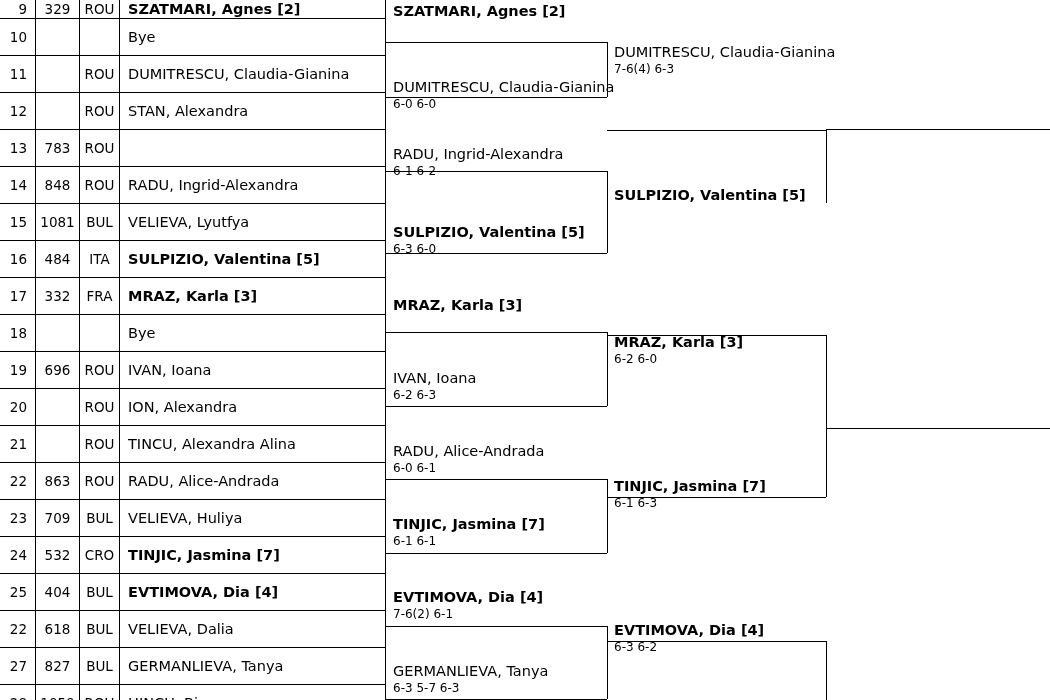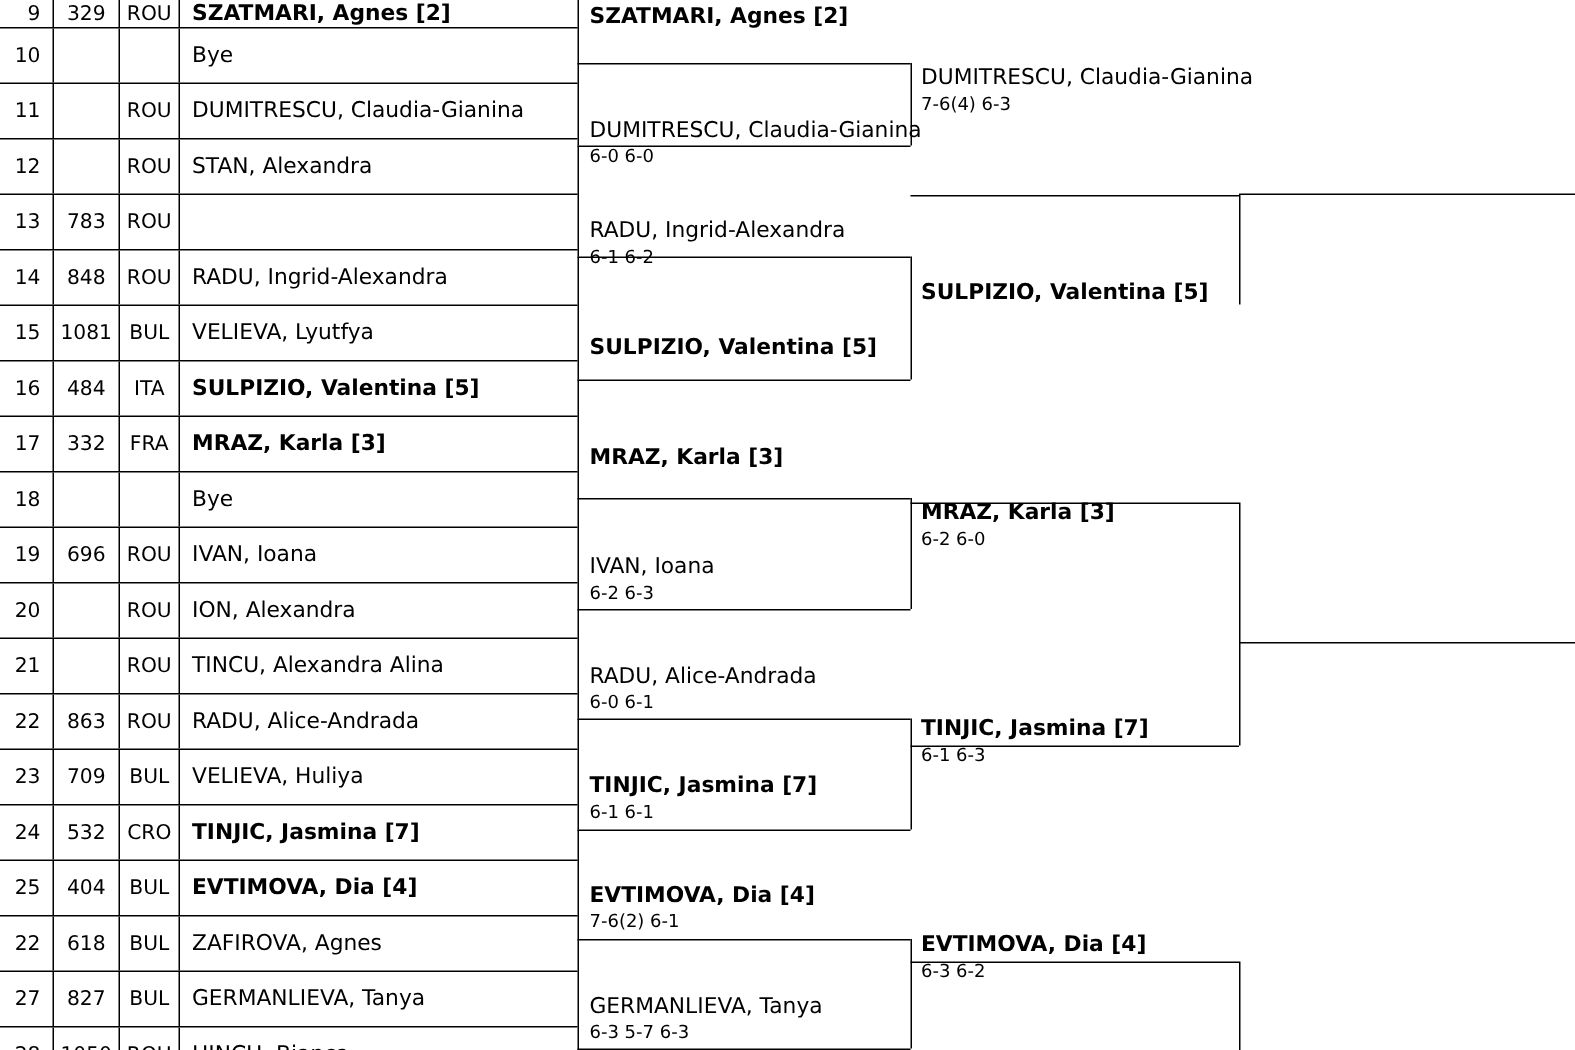--- a/index.html
+++ b/index.html
@@ -214,21 +214,21 @@
       <div class="c-seedno">25</div>
       <div class="c-rank">404</div>
       <div class="c-nat">BUL</div>
       <div class="c-name bold">EVTIMOVA, Dia [4]</div>
     </div>
 
     <div class="r1row">
       <div class="c-seedno">22</div>
       <div class="c-rank">618</div>
       <div class="c-nat">BUL</div>
-      <div class="c-name">ZAFIROVA, Agnes</div>
+      <div class="c-name">VELIEVA, Dalia</div>
     </div>
 
     <div class="r1row">
       <div class="c-seedno">27</div>
       <div class="c-rank">827</div>
       <div class="c-nat">BUL</div>
       <div class="c-name">GERMANLIEVA, Tanya</div>
     </div>
 
     <div class="r1row">
@@ -258,20 +258,21 @@
   <div class="hline" style="left:385px; top:171px; width:222px;"></div>
   <div class="winblock" style="left:389px; top:146px;">
     <div class="wname">RADU, Ingrid-Alexandra</div>
     <div class="wscore">6-1 6-2</div>
   </div>
 
   <div class="vline" style="left:385px; top:171px; height:82px;"></div>
   <div class="hline" style="left:385px; top:253px; width:222px;"></div>
   <div class="winblock" style="left:389px; top:224px;">
     <div class="wname bold">SULPIZIO, Valentina [5]</div>
+    <div class="wscore">6-3 6-0</div>
   </div>
 
   <div class="vline" style="left:385px; top:253px; height:79px;"></div>
   <div class="hline" style="left:385px; top:332px; width:222px;"></div>
   <div class="winblock" style="left:389px; top:297px;">
     <div class="wname bold">MRAZ, Karla [3]</div>
     <div class="wscore"></div>
   </div>
 
   <div class="vline" style="left:385px; top:332px; height:74px;"></div>

